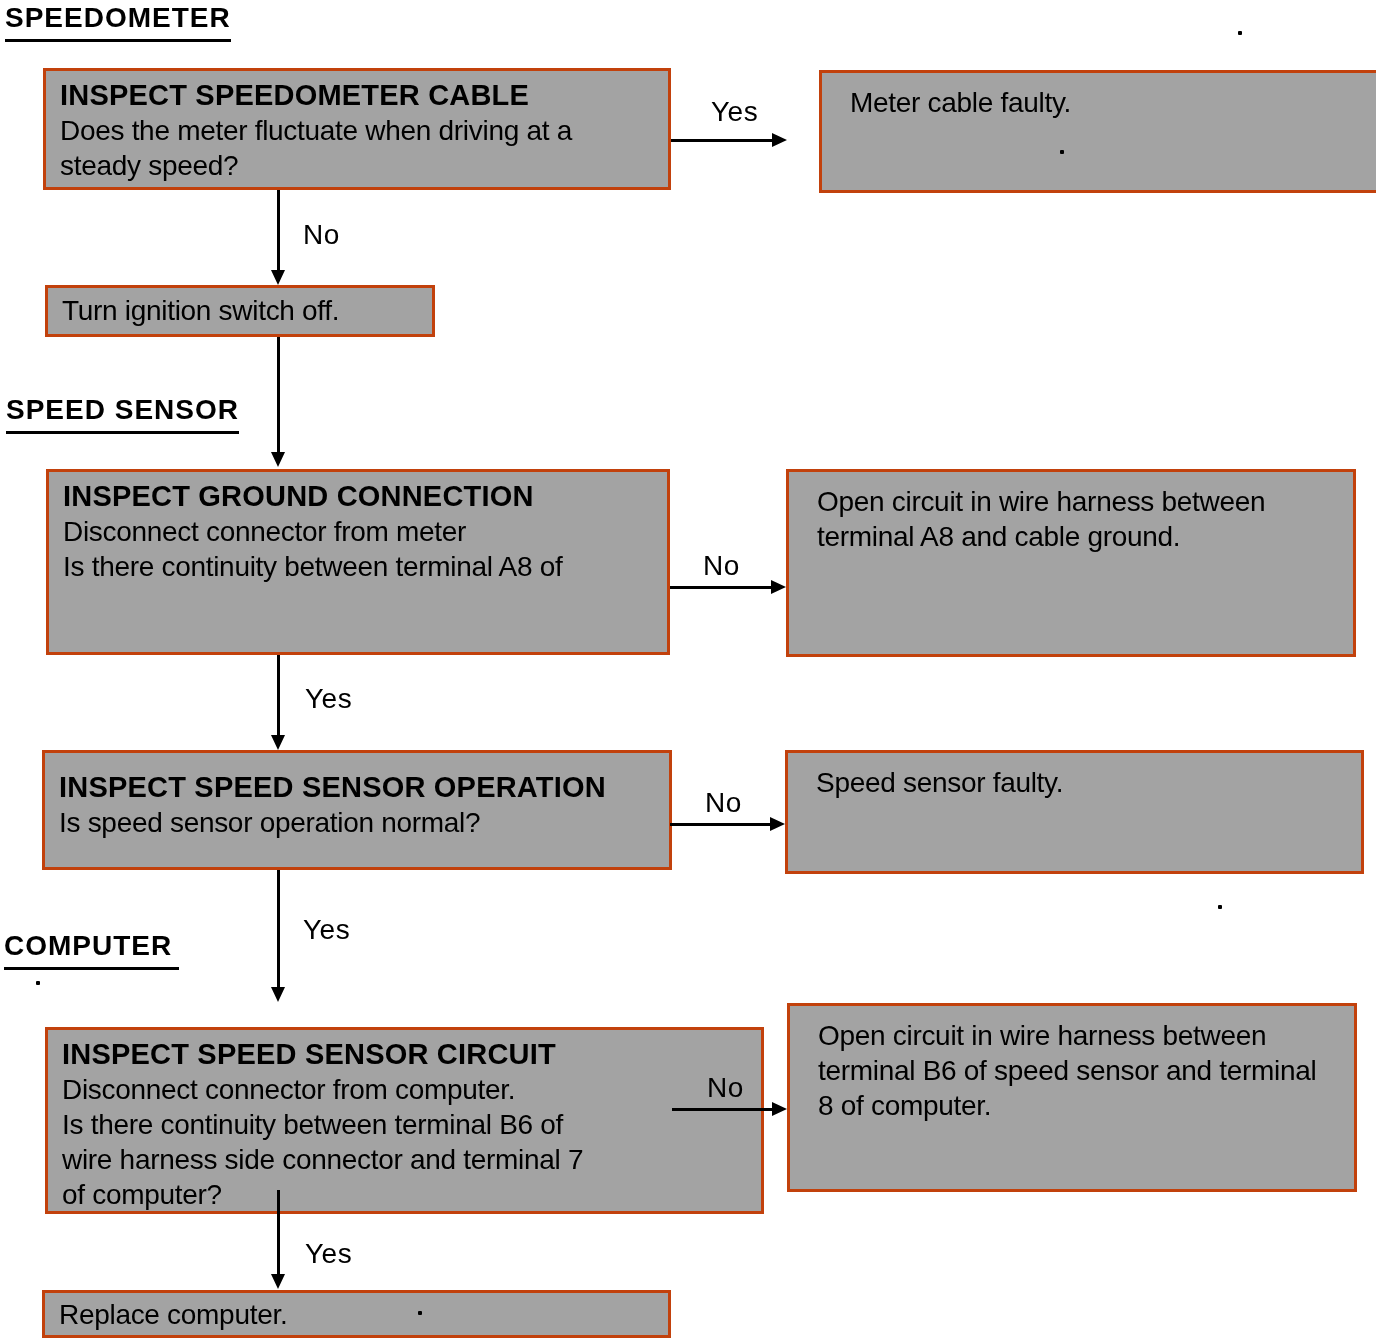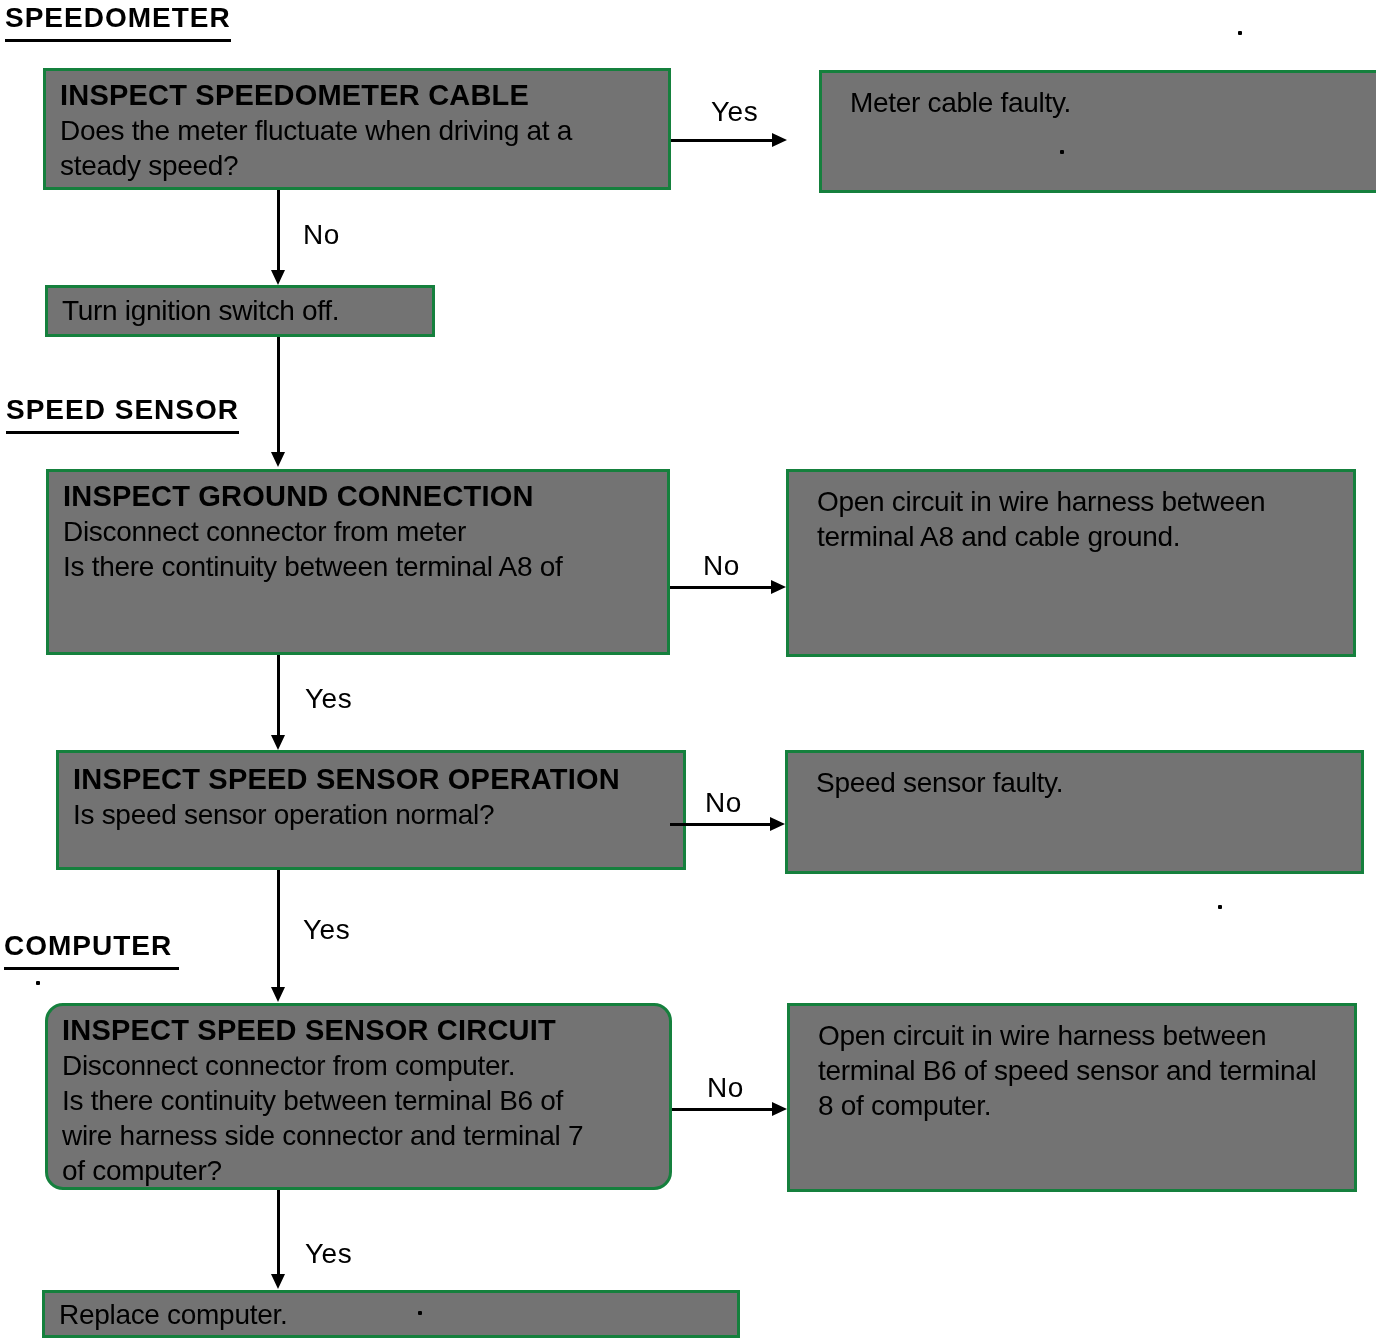--- a/index.html
+++ b/index.html
@@ -17,22 +17,22 @@
     font-weight: bold;
     font-size: 28px;
     line-height: 32px;
     letter-spacing: 1px;
     border-bottom: 3px solid #000;
     padding-bottom: 5px;
     white-space: nowrap;
   }
   .box {
     position: absolute;
-    border: 3px solid #15803d;
-    background: #737373;
+    border: 3px solid #c2410c;
+    background: #a3a3a3;
     box-sizing: border-box;
     padding: 6px 14px;
   }
   .box .title {
     font-weight: bold;
     font-size: 29px;
     line-height: 36px;
     letter-spacing: 0.2px;
     white-space: nowrap;
   }
@@ -117,38 +117,38 @@
   </div>
 
   <div class="hline" style="left:670px; top:586px; width:103px;"></div>
   <div class="arrow-right" style="left:771px; top:580px;"></div>
   <div class="edge-label" style="left:703px; top:551px;">No</div>
 
   <div class="vline" style="left:277px; top:655px; height:81px;"></div>
   <div class="arrow-down" style="left:271px; top:735px;"></div>
   <div class="edge-label" style="left:305px; top:684px;">Yes</div>
 
-  <div class="box" style="left:56px; top:750px; width:630px; height:120px; padding-top:8px;">
+  <div class="box" style="left:42px; top:750px; width:630px; height:120px; padding-top:16px;">
     <div class="title">INSPECT SPEED SENSOR OPERATION</div>
     <div class="line">Is speed sensor operation normal?</div>
   </div>
 
   <div class="box rbox" style="left:785px; top:750px; width:579px; height:124px;">
     <div class="line">Speed sensor faulty.</div>
   </div>
 
   <div class="hline" style="left:670px; top:823px; width:102px;"></div>
   <div class="arrow-right" style="left:770px; top:817px;"></div>
   <div class="edge-label" style="left:705px; top:788px;">No</div>
 
   <div class="vline" style="left:277px; top:870px; height:118px;"></div>
   <div class="arrow-down" style="left:271px; top:987px;"></div>
   <div class="edge-label" style="left:303px; top:915px;">Yes</div>
 
-  <div class="box" style="left:45px; top:1003px; width:627px; height:187px;border-radius:18px;">
+  <div class="box" style="left:45px; top:1027px; width:719px; height:187px;">
     <div class="title">INSPECT SPEED SENSOR CIRCUIT</div>
     <div class="line">Disconnect connector from computer.</div>
     <div class="line">Is there continuity between terminal B6 of</div>
     <div class="line">wire harness side connector and terminal 7</div>
     <div class="line">of computer?</div>
   </div>
 
   <div class="box rbox" style="left:787px; top:1003px; width:570px; height:189px;">
     <div class="line">Open circuit in wire harness between</div>
     <div class="line">terminal B6 of speed sensor and terminal</div>
@@ -156,21 +156,21 @@
   </div>
 
   <div class="hline" style="left:672px; top:1108px; width:102px;"></div>
   <div class="arrow-right" style="left:772px; top:1102px;"></div>
   <div class="edge-label" style="left:707px; top:1073px;">No</div>
 
   <div class="vline" style="left:277px; top:1190px; height:85px;"></div>
   <div class="arrow-down" style="left:271px; top:1274px;"></div>
   <div class="edge-label" style="left:305px; top:1239px;">Yes</div>
 
-  <div class="box" style="left:42px; top:1290px; width:698px; height:48px; padding-top:4px;">
+  <div class="box" style="left:42px; top:1290px; width:629px; height:48px; padding-top:4px;">
     <div class="line">Replace computer.</div>
   </div>
 
   <div class="speck" style="left:1238px; top:31px;"></div>
   <div class="speck" style="left:1060px; top:150px;"></div>
   <div class="speck" style="left:36px; top:981px;"></div>
   <div class="speck" style="left:1218px; top:905px;"></div>
   <div class="speck" style="left:418px; top:1311px;"></div>
 
 </div>

